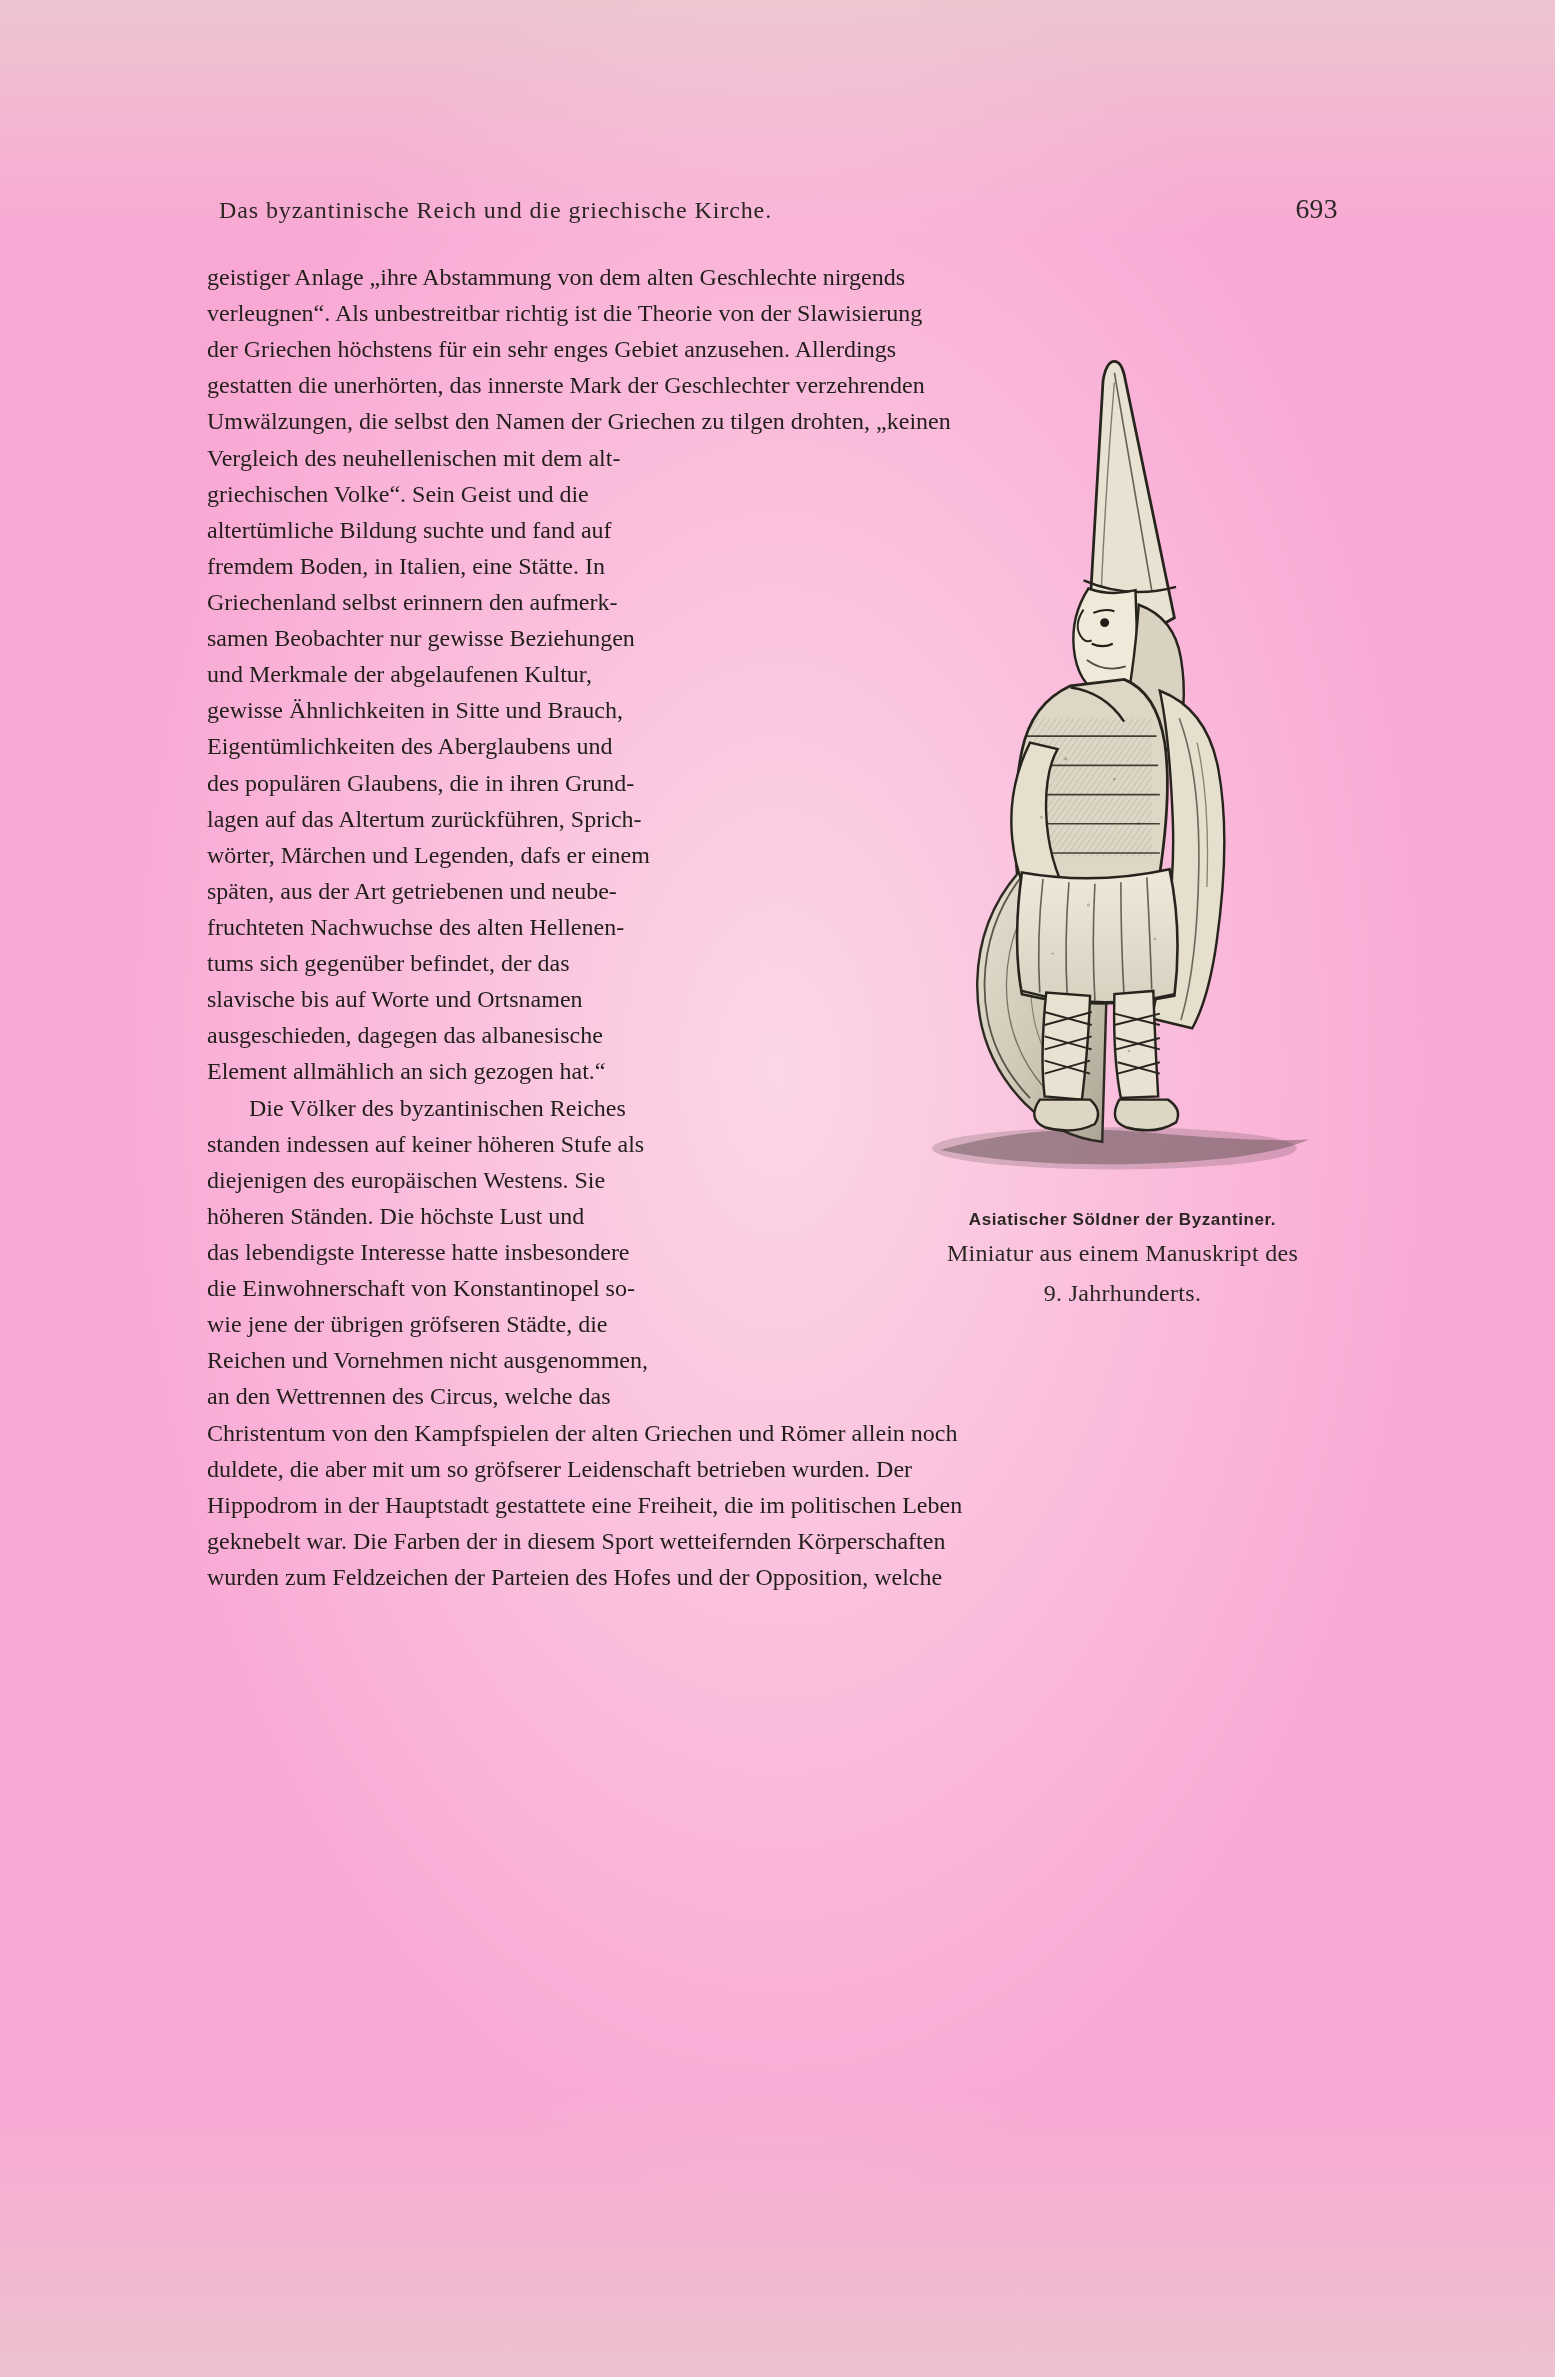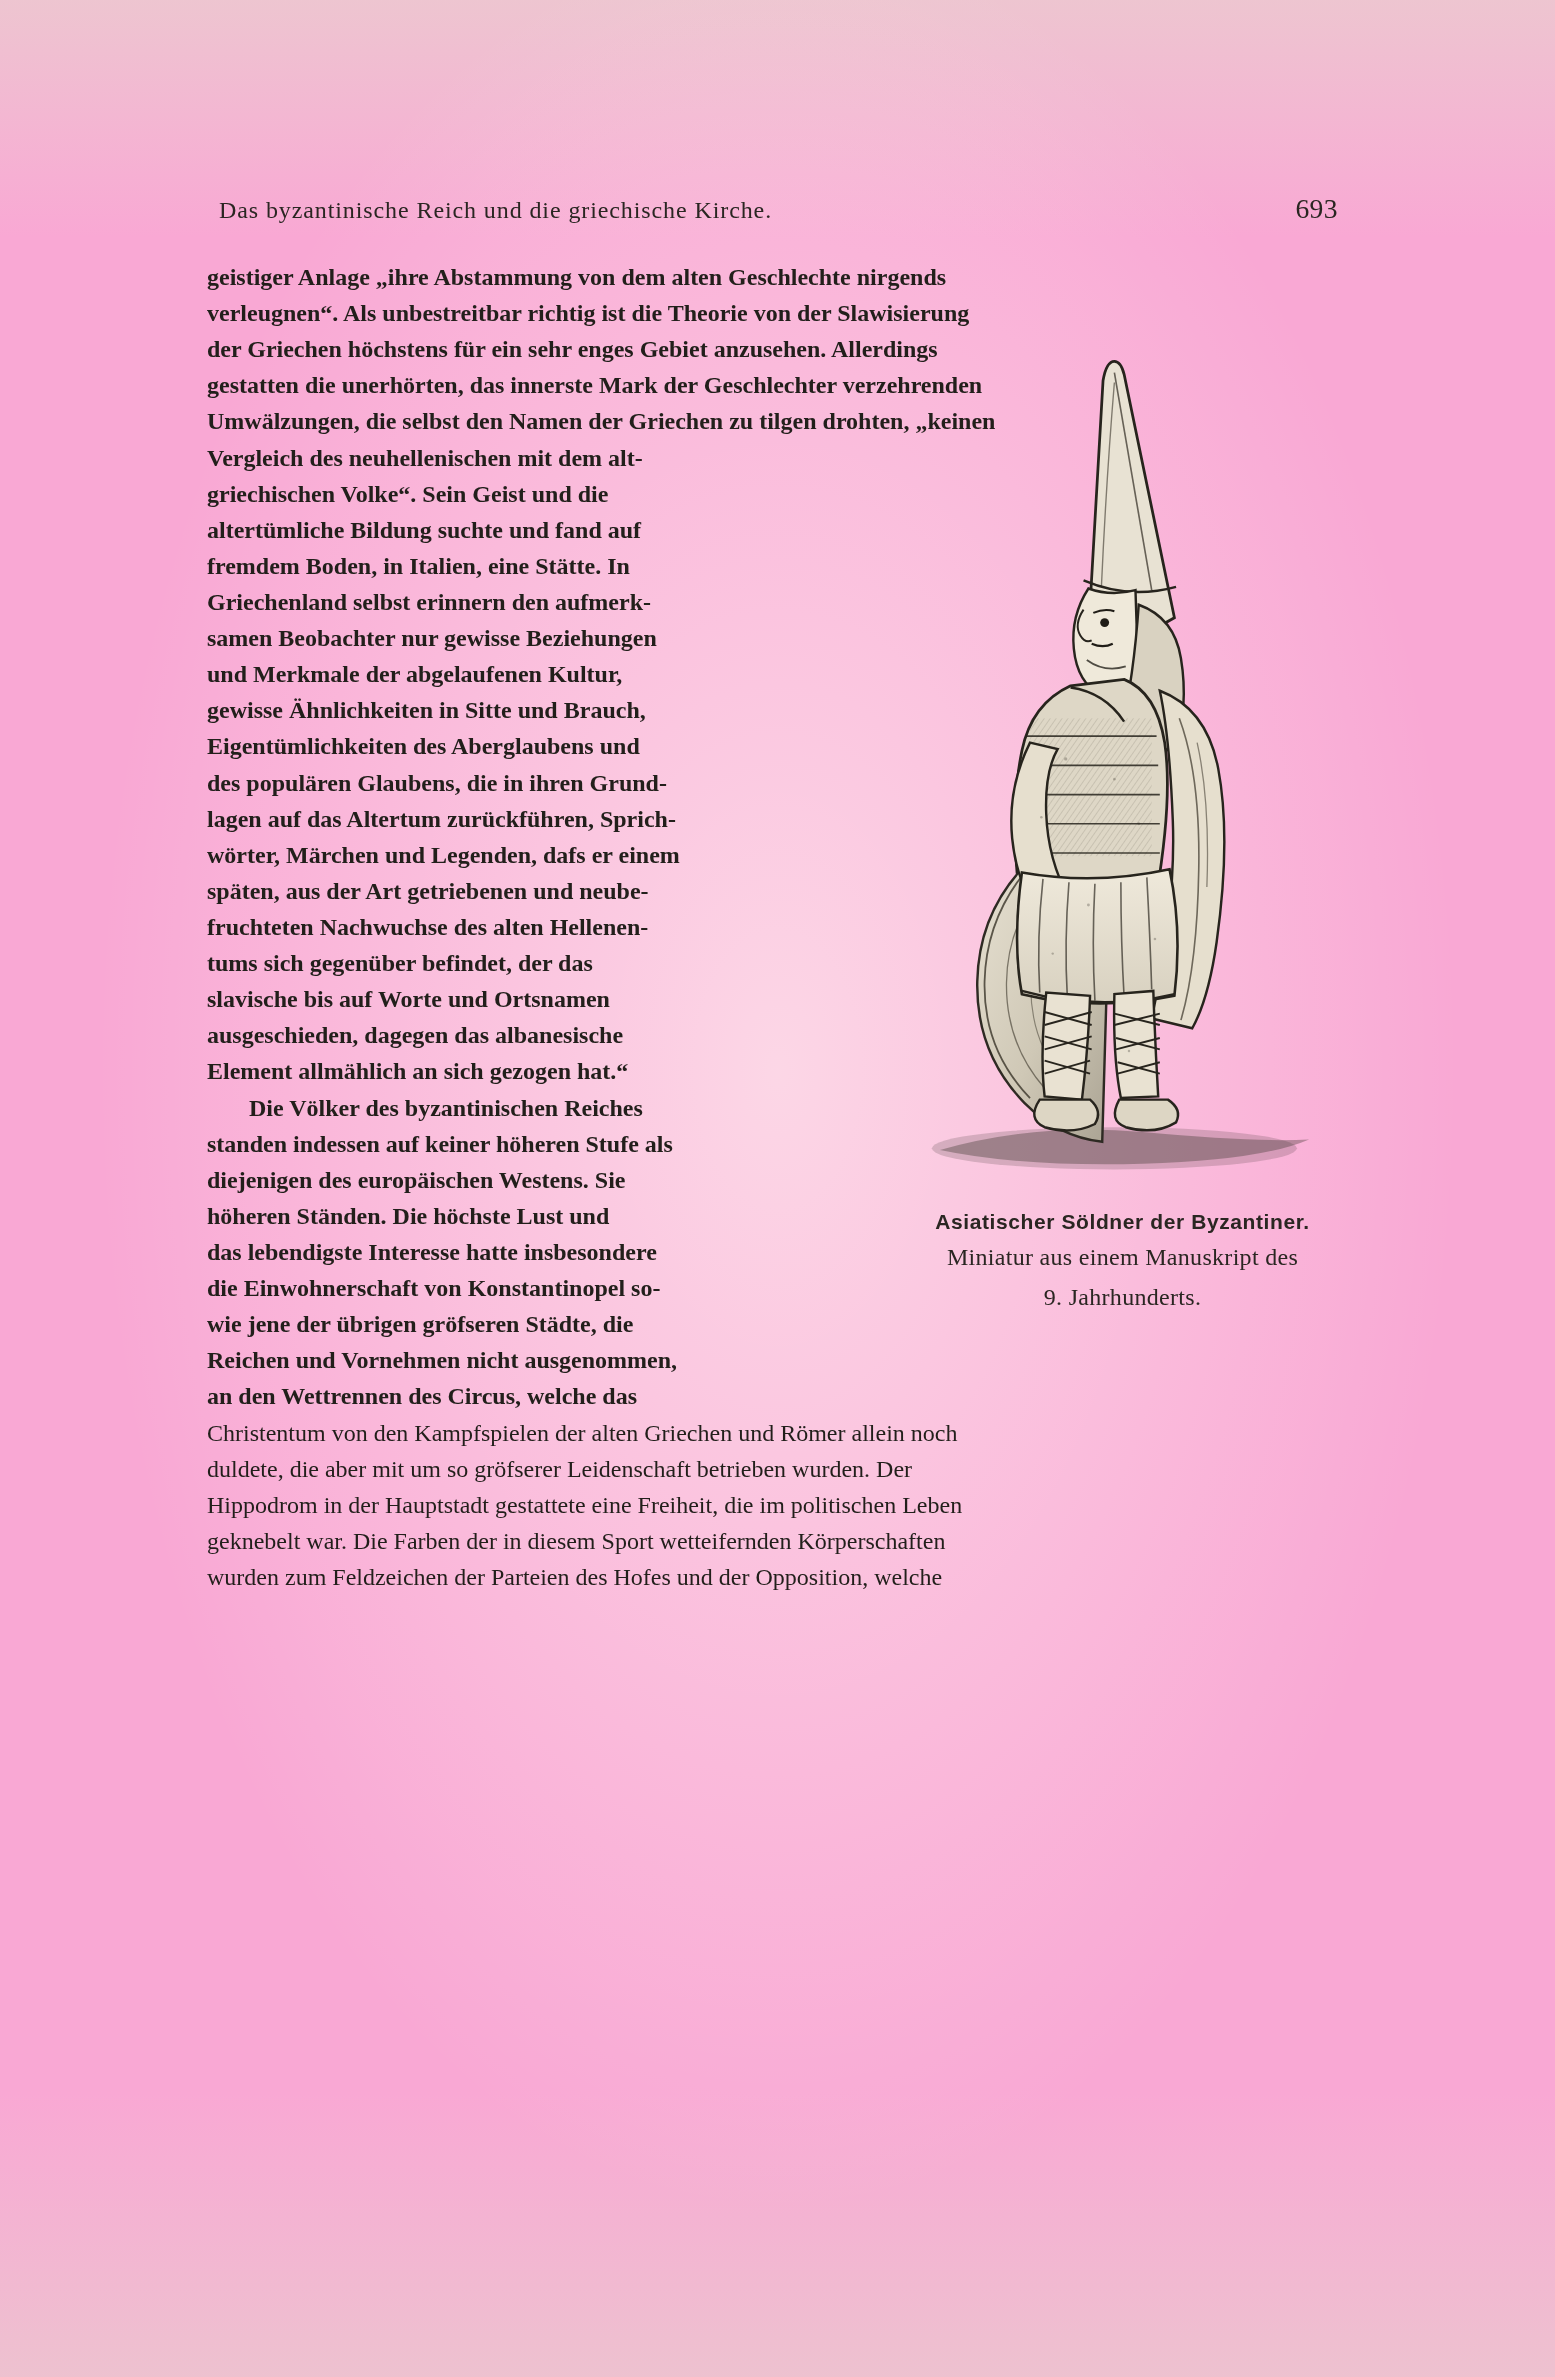--- a/index.html
+++ b/index.html
@@ -72,21 +72,20 @@
   }
   .line.j {
     display: flex;
     justify-content: space-between;
   }
   .line.j > span { white-space: pre; }
 
   
   .narrow {
     width: 568px;
-    font-weight: bold;
   }
   .wide {
     width: 1139px;
   }
   .indent {
     padding-left: 42px;
   }
 
   
   .figure {
@@ -101,21 +100,21 @@
     height: 860px;
     margin: 0 auto;
   }
   .fig-caption {
     margin-top: 13px;
     text-align: center;
     font-family: "Liberation Sans", sans-serif;
     color: #2a2622;
   }
   .cap-main {
-    font-size: 21px;
+    font-size: 17px;
     font-weight: bold;
     letter-spacing: 0.6px;
     white-space: nowrap;
   }
   .cap-sub {
     font-family: "Liberation Serif", serif;
     font-size: 24px;
     letter-spacing: 0.3px;
     margin-top: 7.3px;
     line-height: 1.35;

